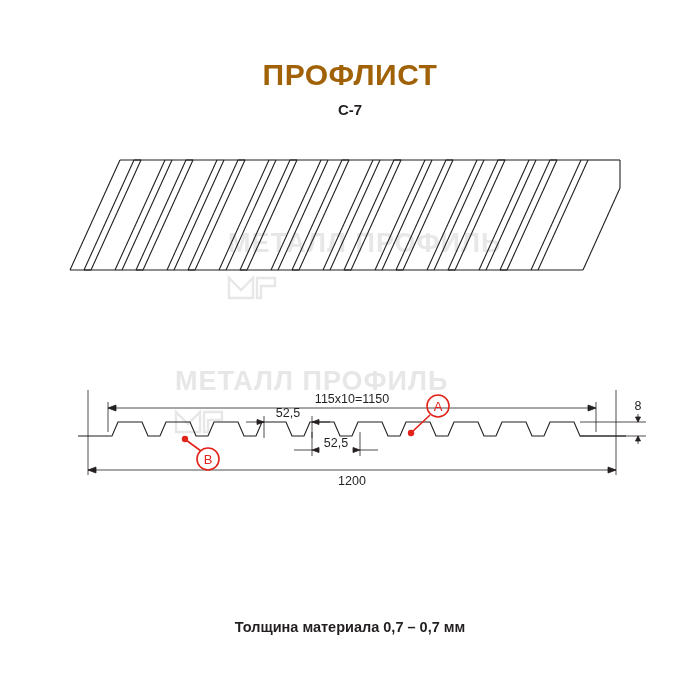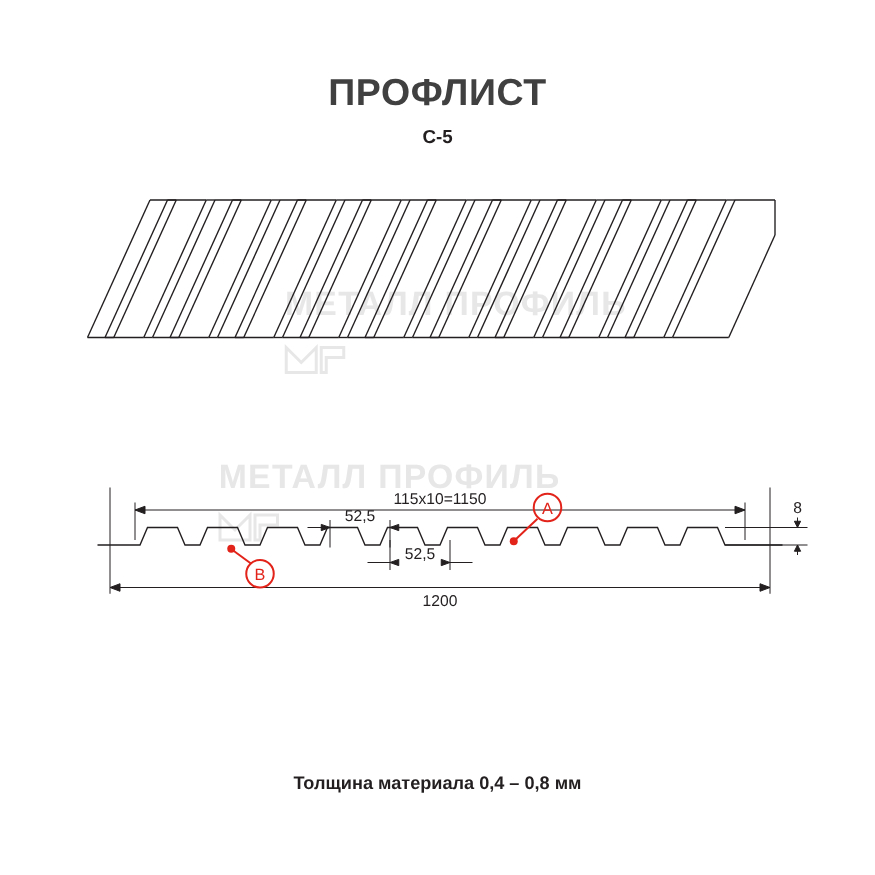--- a/index.html
+++ b/index.html
@@ -22,21 +22,21 @@
   }
   .title {
     position: absolute;
     top: 58px;
     left: 0;
     width: 700px;
     text-align: center;
     font-size: 30px;
     font-weight: bold;
     letter-spacing: 0.5px;
-    color: #404040;
+    color: #a16207;
   }
   .subtitle {
     position: absolute;
     top: 101px;
     left: 0;
     width: 700px;
     text-align: center;
     font-size: 15px;
     font-weight: bold;
     color: #231f20;
@@ -97,21 +97,21 @@
   .callout-dot { fill: #e2231a; }
   .callout-txt { font-family: "Liberation Sans", sans-serif; font-size: 13px; fill: #e2231a; font-weight: normal; }
   .dimtxt { font-family: "Liberation Sans", sans-serif; font-size: 12.5px; fill: #231f20; }
 </style>
 </head>
 <body>
 
 <div class="page">
 
   <div class="title">ПРОФЛИСТ</div>
-  <div class="subtitle">С-5</div>
+  <div class="subtitle">С-7</div>
 
   <div class="wm wm1">МЕТАЛЛ ПРОФИЛЬ</div>
   <div class="wm wm2">МЕТАЛЛ ПРОФИЛЬ</div>
 
   <div class="wm-logo" style="top:268px; left:225px;">
     <svg width="56" height="36" viewBox="0 0 56 36">
       <path d="M4 30 L4 10 L16 22 L28 10 L28 30 Z" fill="none" stroke="#e7e7e7" stroke-width="2.4"></path>
       <path d="M32 30 L32 10 L50 10 L50 18 L36 18 L36 30 Z" fill="none" stroke="#e7e7e7" stroke-width="2.4"></path>
     </svg>
   </div>
@@ -337,15 +337,15 @@
       <g>
         <circle class="callout" cx="148" cy="89" r="11"></circle>
         <text class="callout-txt" x="148" y="94" text-anchor="middle">B</text>
         <path class="callout" d="M141 81 L126 70"></path>
         <circle class="callout-dot" cx="125" cy="69" r="3.2"></circle>
       </g>
 
     </svg>
   </div>
 
-  <div class="footer-note">Толщина материала 0,4 – 0,8 мм</div>
+  <div class="footer-note">Толщина материала 0,7 – 0,7 мм</div>
 
 </div>
 
 </body></html>

